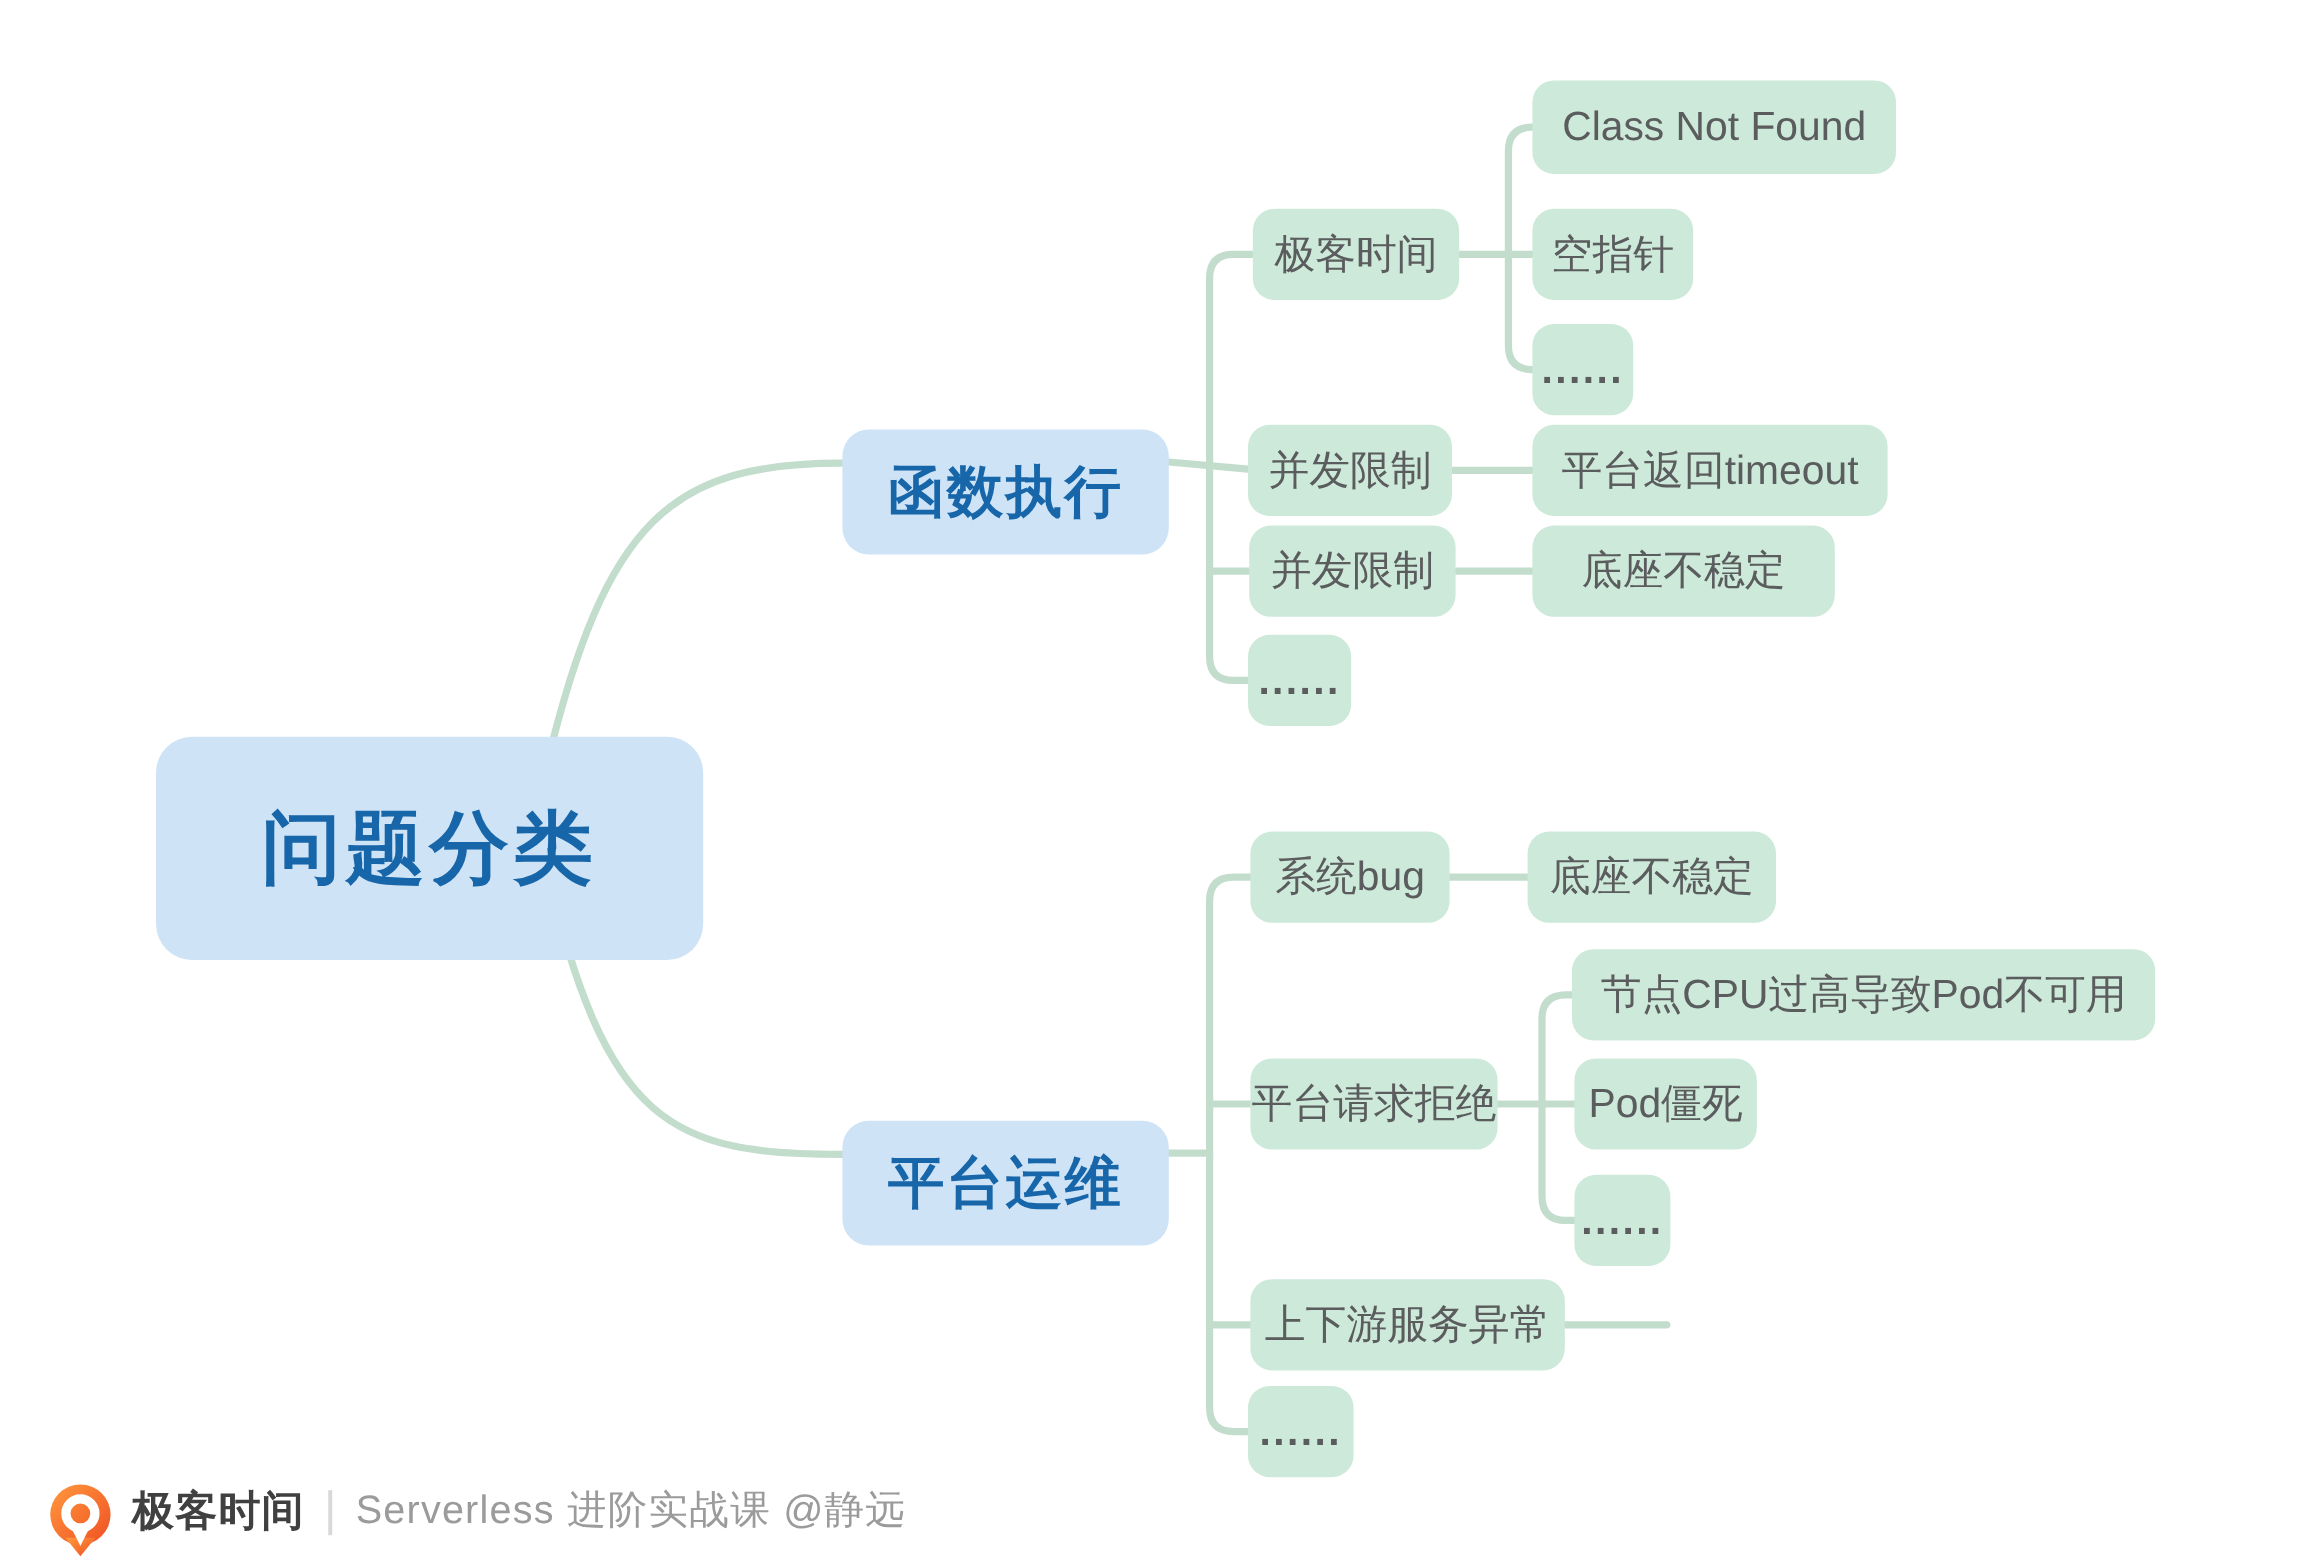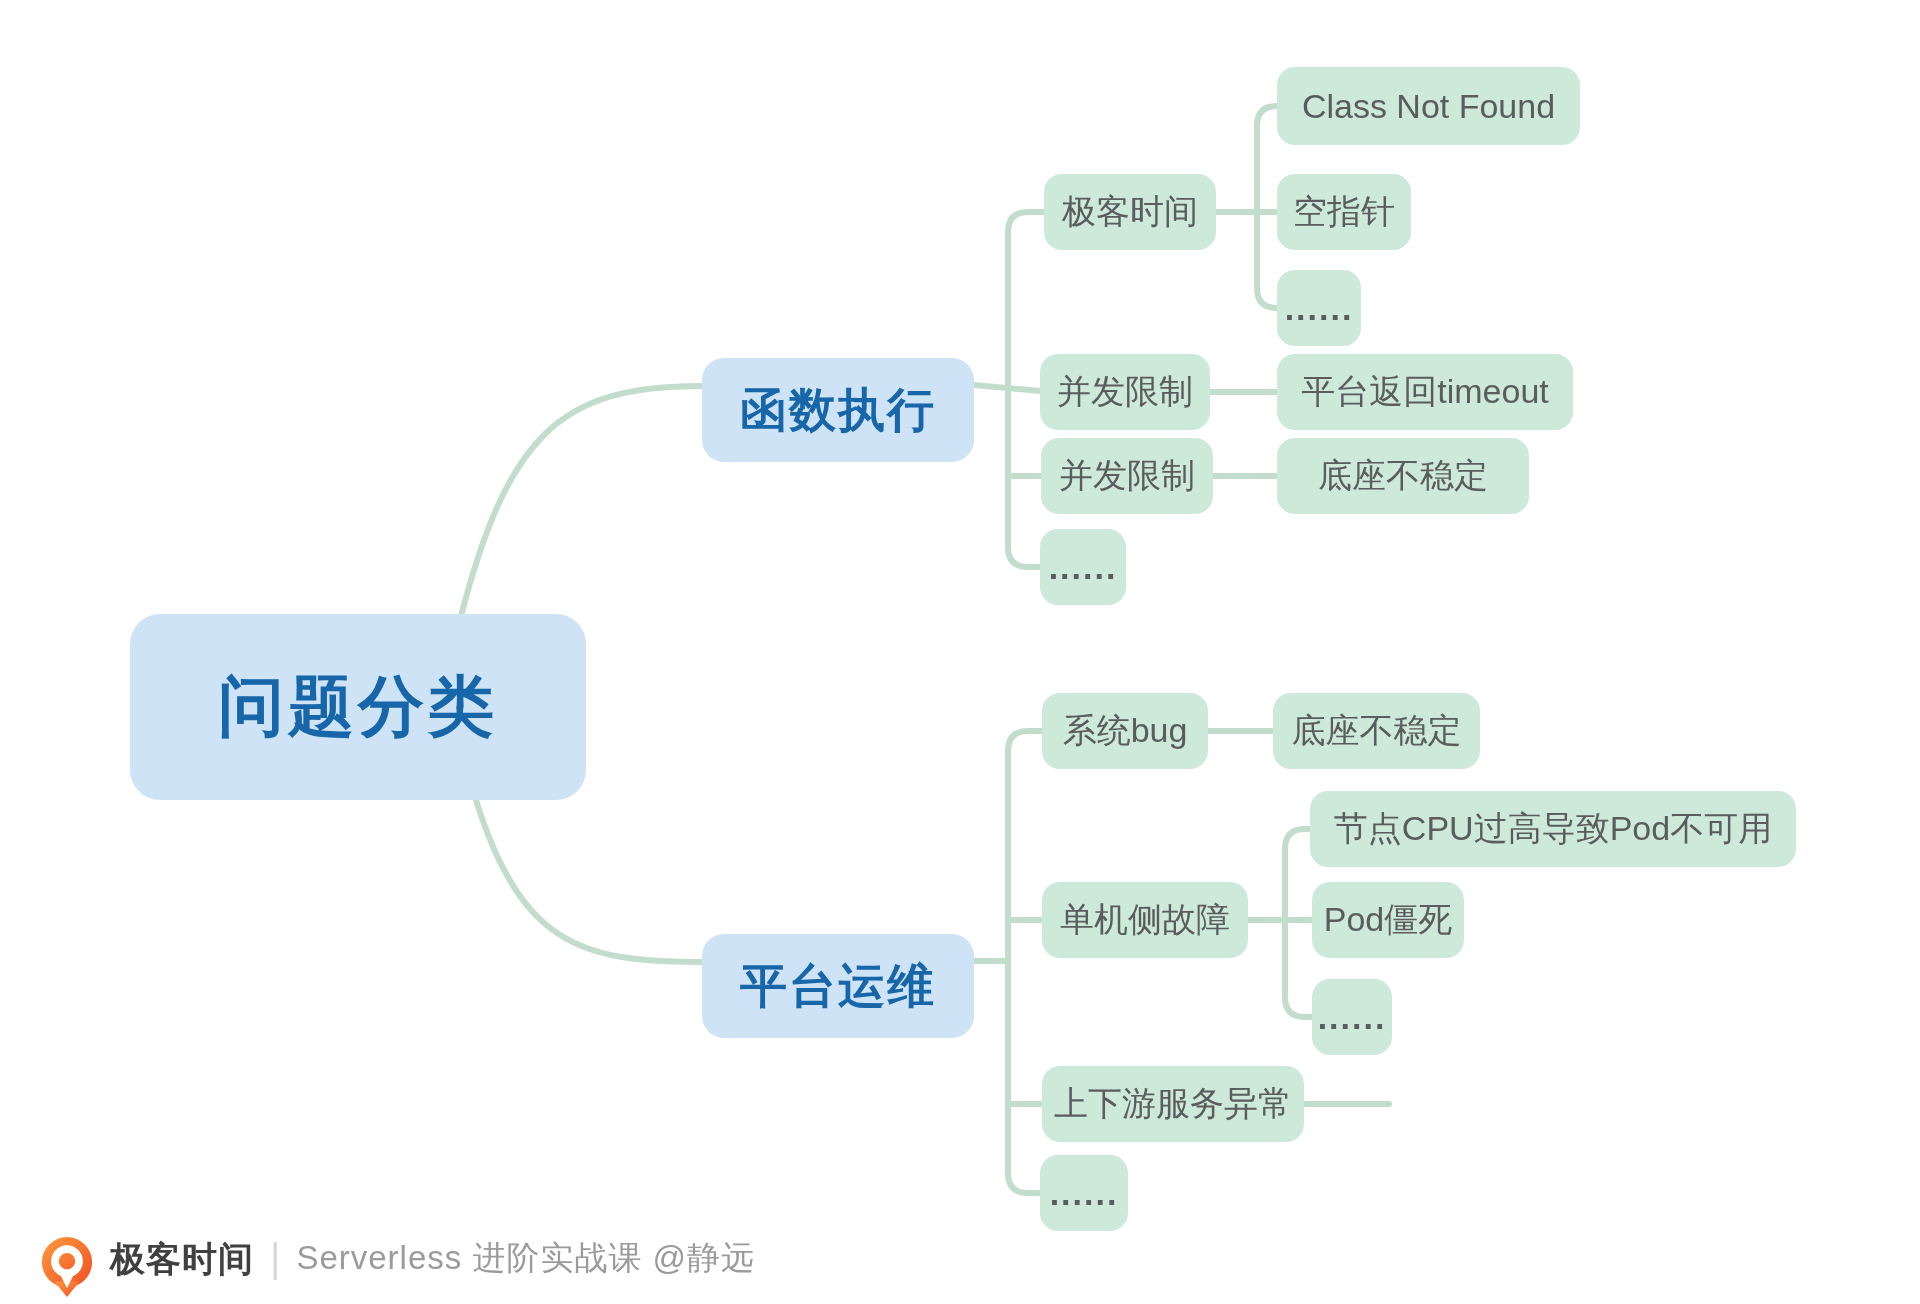--- a/index.html
+++ b/index.html
@@ -89,21 +89,21 @@
   <div class="node green" style="left:1277px;top:354px;width:296px;height:76px;">平台返回timeout</div>
 
   <div class="node green" style="left:1041px;top:438px;width:172px;height:76px;">并发限制</div>
   <div class="node green" style="left:1277px;top:438px;width:252px;height:76px;">底座不稳定</div>
 
   <div class="node green dots" style="left:1040px;top:529px;width:86px;height:76px;">......</div>
 
   <div class="node green" style="left:1042px;top:693px;width:166px;height:76px;">系统bug</div>
   <div class="node green" style="left:1273px;top:693px;width:207px;height:76px;">底座不稳定</div>
 
-  <div class="node green" style="left:1042px;top:882px;width:206px;height:76px;">单机侧故障</div>
+  <div class="node green" style="left:1042px;top:882px;width:206px;height:76px;">平台请求拒绝</div>
   <div class="node green" style="left:1310px;top:791px;width:486px;height:76px;">节点CPU过高导致Pod不可用</div>
   <div class="node green" style="left:1312px;top:882px;width:152px;height:76px;">Pod僵死</div>
   <div class="node green dots" style="left:1312px;top:979px;width:80px;height:76px;">......</div>
 
   <div class="node green" style="left:1042px;top:1066px;width:262px;height:76px;">上下游服务异常</div>
 
   <div class="node green dots" style="left:1040px;top:1155px;width:88px;height:76px;">......</div>
 
   <div id="footer">
     <svg class="logo" viewBox="0 0 60 64">

